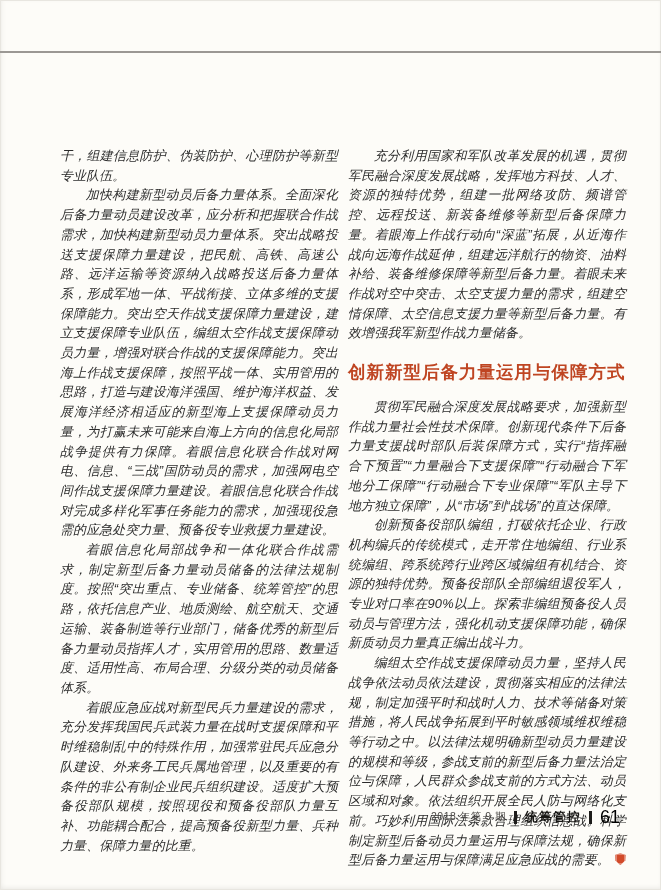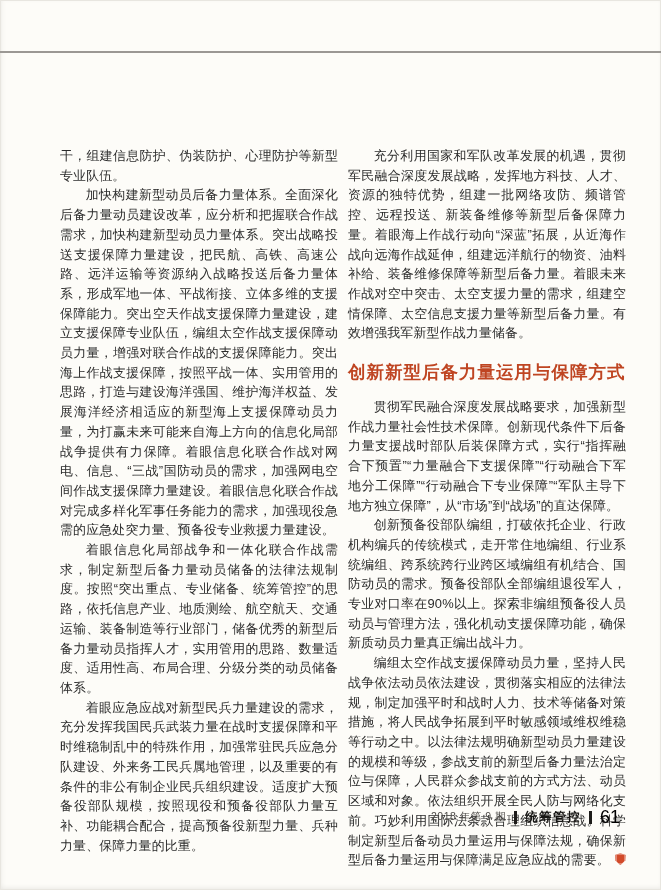--- a/index.html
+++ b/index.html
@@ -22,20 +22,21 @@
     display:flex;gap:10px;
   }
   .col{width:278px;}
   .para{
     margin:0;
     font-size:12.9px;
     line-height:19.7px;
     text-align:justify;
     text-indent:2em;
     letter-spacing:0.2px;
+    font-style:italic;
   }
   .para.cont{text-indent:0;}
   .section-heading{
     margin:17px 0 13px 0;
     font-size:17.5px;
     font-weight:bold;
     text-align:left;
     letter-spacing:1px;
     color:var(--heading-red,#bf4522);
   }
@@ -70,21 +71,21 @@
       <p class="para cont">干，组建信息防护、伪装防护、心理防护等新型专业队伍。</p>
       <p class="para">加快构建新型动员后备力量体系。全面深化后备力量动员建设改革，应分析和把握联合作战需求，加快构建新型动员力量体系。突出战略投送支援保障力量建设，把民航、高铁、高速公路、远洋运输等资源纳入战略投送后备力量体系，形成军地一体、平战衔接、立体多维的支援保障能力。突出空天作战支援保障力量建设，建立支援保障专业队伍，编组太空作战支援保障动员力量，增强对联合作战的支援保障能力。突出海上作战支援保障，按照平战一体、实用管用的思路，打造与建设海洋强国、维护海洋权益、发展海洋经济相适应的新型海上支援保障动员力量，为打赢未来可能来自海上方向的信息化局部战争提供有力保障。着眼信息化联合作战对网电、信息、“三战”国防动员的需求，加强网电空间作战支援保障力量建设。着眼信息化联合作战对完成多样化军事任务能力的需求，加强现役急需的应急处突力量、预备役专业救援力量建设。</p>
       <p class="para">着眼信息化局部战争和一体化联合作战需求，制定新型后备力量动员储备的法律法规制度。按照“突出重点、专业储备、统筹管控”的思路，依托信息产业、地质测绘、航空航天、交通运输、装备制造等行业部门，储备优秀的新型后备力量动员指挥人才，实用管用的思路、数量适度、适用性高、布局合理、分级分类的动员储备体系。</p>
       <p class="para">着眼应急应战对新型民兵力量建设的需求，充分发挥我国民兵武装力量在战时支援保障和平时维稳制乱中的特殊作用，加强常驻民兵应急分队建设、外来务工民兵属地管理，以及重要的有条件的非公有制企业民兵组织建设。适度扩大预备役部队规模，按照现役和预备役部队力量互补、功能耦合配合，提高预备役新型力量、兵种力量、保障力量的比重。</p>
     </div>
 
     <div class="col">
       <p class="para">充分利用国家和军队改革发展的机遇，贯彻军民融合深度发展战略，发挥地方科技、人才、资源的独特优势，组建一批网络攻防、频谱管控、远程投送、新装备维修等新型后备保障力量。着眼海上作战行动向“深蓝”拓展，从近海作战向远海作战延伸，组建远洋航行的物资、油料补给、装备维修保障等新型后备力量。着眼未来作战对空中突击、太空支援力量的需求，组建空情保障、太空信息支援力量等新型后备力量。有效增强我军新型作战力量储备。</p>
       <h2 class="section-heading">创新新型后备力量运用与保障方式</h2>
       <p class="para">贯彻军民融合深度发展战略要求，加强新型作战力量社会性技术保障。创新现代条件下后备力量支援战时部队后装保障方式，实行“指挥融合下预置”“力量融合下支援保障”“行动融合下军地分工保障”“行动融合下专业保障”“军队主导下地方独立保障”，从“市场”到“战场”的直达保障。</p>
-      <p class="para">创新预备役部队编组，打破依托企业、行政机构编兵的传统模式，走开常住地编组、行业系统编组、跨系统跨行业跨区域编组有机结合、国防动员的需求。预备役部队全部编组退役军人，专业对口率在90%以上。探索非编组预备役人员动员与管理方法，强化机动支援保障功能，确保新质动员力量真正编出战斗力。</p>
+      <p class="para">创新预备役部队编组，打破依托企业、行政机构编兵的传统模式，走开常住地编组、行业系统编组、跨系统跨行业跨区域编组有机结合、资源的独特优势。预备役部队全部编组退役军人，专业对口率在90%以上。探索非编组预备役人员动员与管理方法，强化机动支援保障功能，确保新质动员力量真正编出战斗力。</p>
       <p class="para">
         <span>编组太空作战支援保障动员力量，坚持人民战争依法动员依法建设，贯彻落实相应的法律法规，制定加强平时和战时人力、技术等储备对策措施，将人民战争拓展到平时敏感领域维权维稳等行动之中。以法律法规明确新型动员力量建设的规模和等级，参战支前的新型后备力量法治定位与保障，人民群众参战支前的方式方法、动员区域和对象。依法组织开展全民人防与网络化支前。巧妙利用国际法条款合理组织信息战。科学制定新型后备动员力量运用与保障法规，确保新型后备力量运用与保障满足应急应战的需要。</span><span class="end-mark"></span>
       </p>
     </div>
 
   </div>
 
   <div class="footer">
     <span class="issue">2018 年第 9 期</span>
     <span class="sep"></span>

